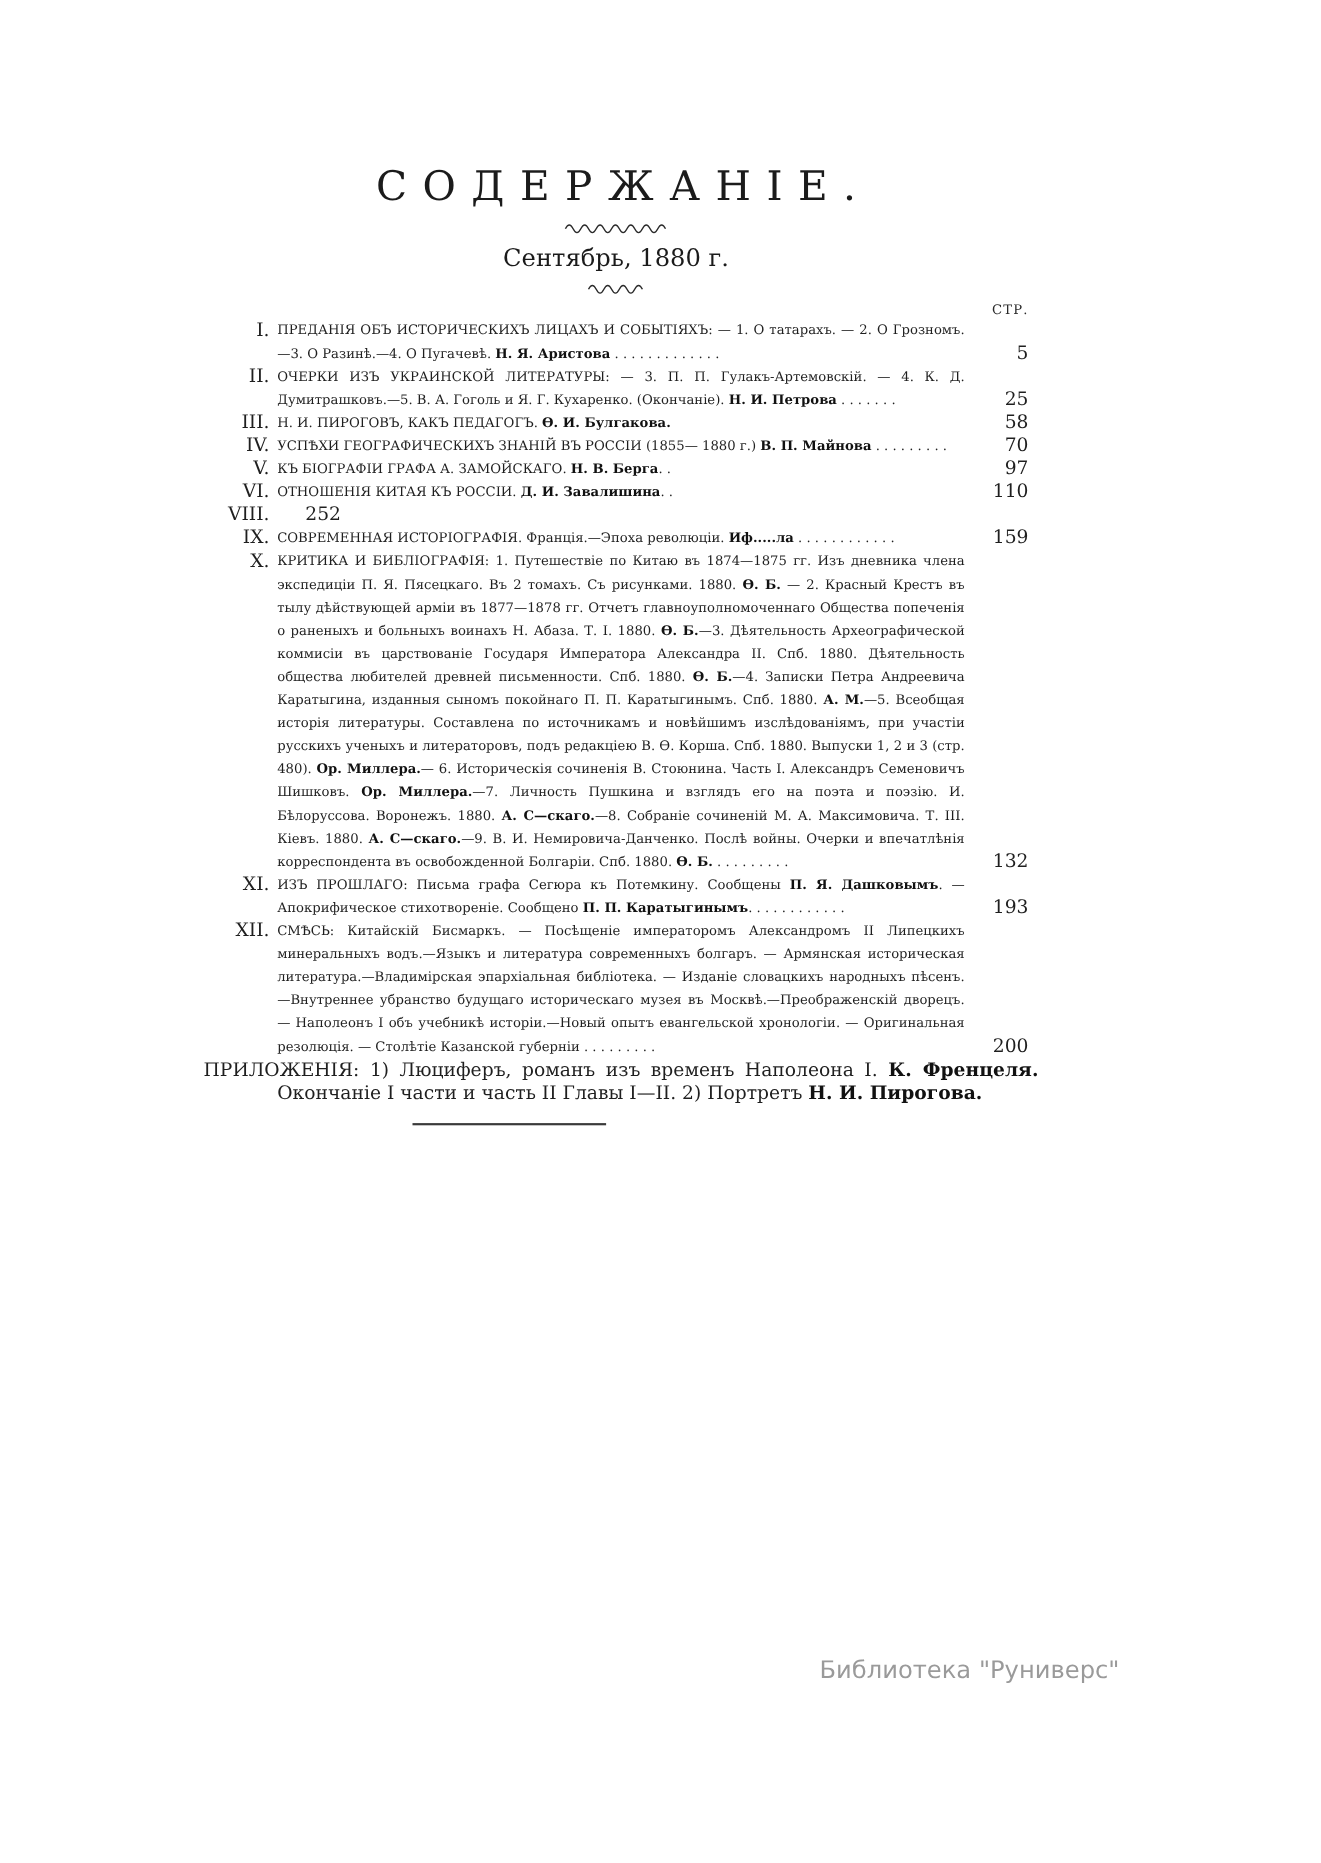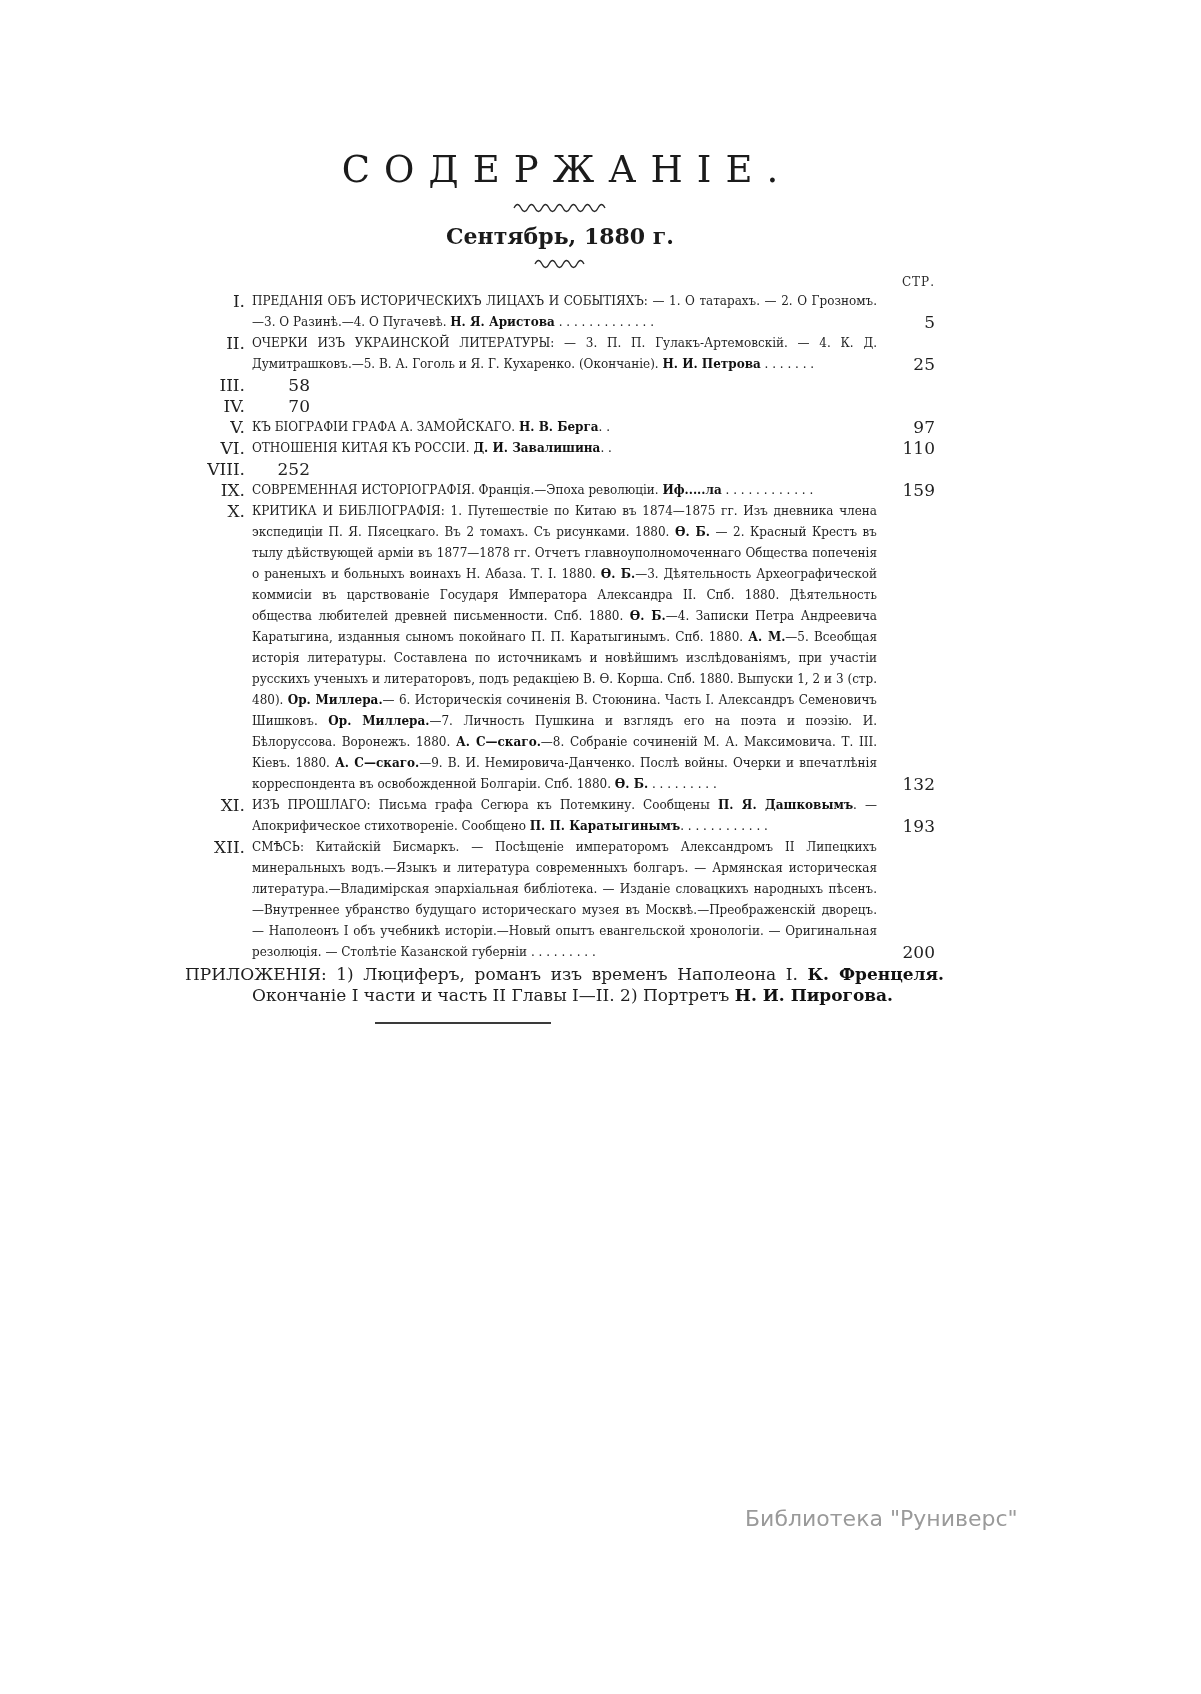--- a/index.html
+++ b/index.html
@@ -35,21 +35,21 @@
   .squiggle {
     text-align: center;
     line-height: 0;
   }
   .squiggle-lg { margin-top: 10px; }
   .squiggle-sm { margin-top: 8px; margin-bottom: 2px; }
   .subtitle {
     margin: 10px 0 0 0;
     text-align: center;
     font-size: 22px;
-    font-weight: bold;
+    font-weight: normal;
     color: #1b1b1b;
   }
   .str-header {
     text-align: right;
     font-size: 12px;
     letter-spacing: 1px;
     margin-top: 6px;
     margin-bottom: 2px;
     color: #2a2a2a;
   }
@@ -133,25 +133,27 @@
   </div>
 
   <div class="toc-row">
     <div class="toc-num">II.</div>
     <div class="toc-text"><span>ОЧЕРКИ ИЗЪ УКРАИНСКОЙ ЛИТЕРАТУРЫ: — 3. П. П. Гулакъ-Артемовскій. — 4. К. Д. Думитрашковъ.—5. В. А. Гоголь и Я. Г. Кухаренко. (Окончаніе). </span><b>Н. И. Петрова</b><span> . . . . . . .</span></div>
     <div class="toc-page">25</div>
   </div>
 
   <div class="toc-row">
     <div class="toc-num">III.</div>
+    <div class="toc-text"><span>Н. И. ПИРОГОВЪ, КАКЪ ПЕДАГОГЪ. </span><b>Ѳ. И. Булгакова.</b></div>
     <div class="toc-page">58</div>
   </div>
 
   <div class="toc-row">
     <div class="toc-num">IV.</div>
+    <div class="toc-text"><span>УСПѢХИ ГЕОГРАФИЧЕСКИХЪ ЗНАНІЙ ВЪ РОССІИ (1855— 1880 г.) </span><b>В. П. Майнова</b><span> . . . . . . . . .</span></div>
     <div class="toc-page">70</div>
   </div>
 
   <div class="toc-row">
     <div class="toc-num">V.</div>
     <div class="toc-text"><span>КЪ БІОГРАФІИ ГРАФА А. ЗАМОЙСКАГО. </span><b>Н. В. Берга</b><span>. .</span></div>
     <div class="toc-page">97</div>
   </div>
 
   <div class="toc-row">

